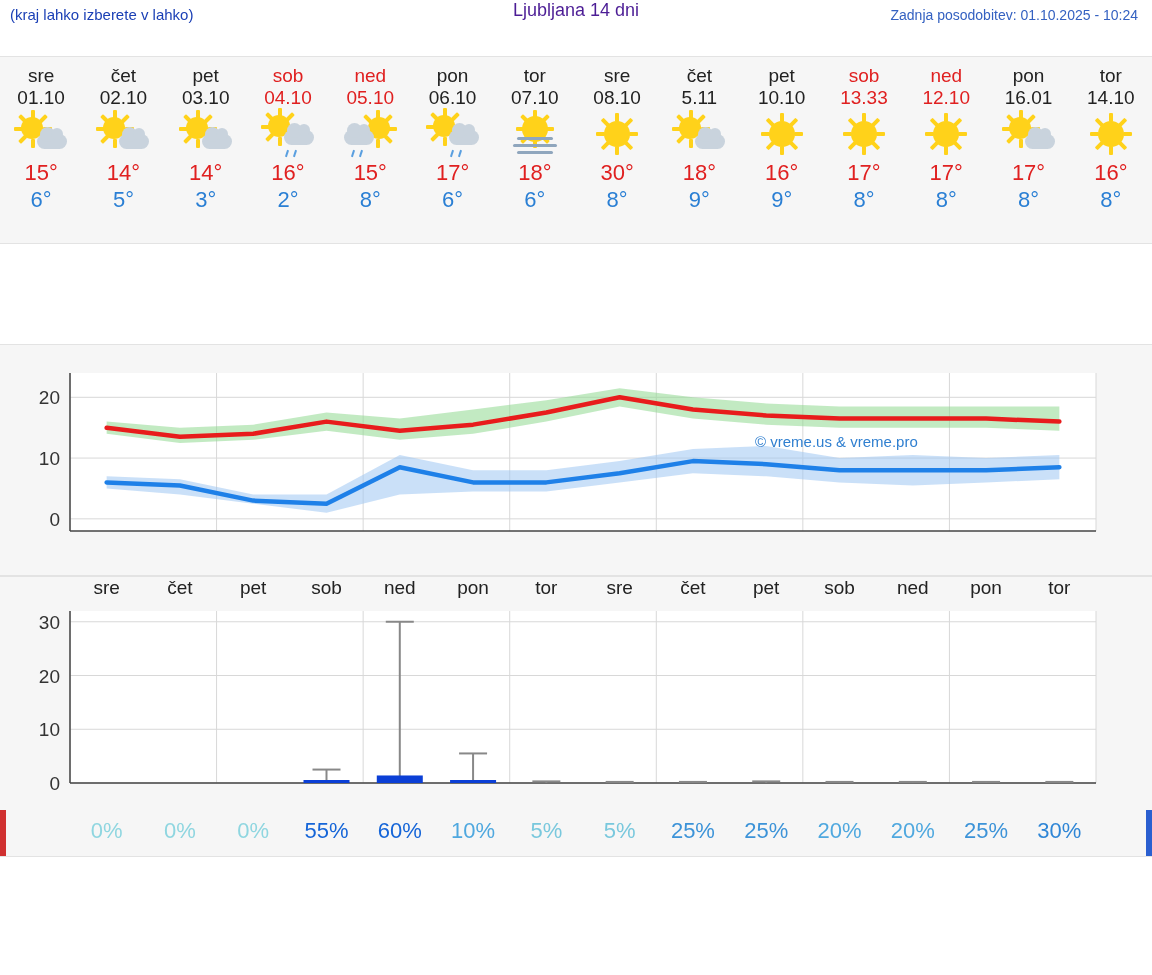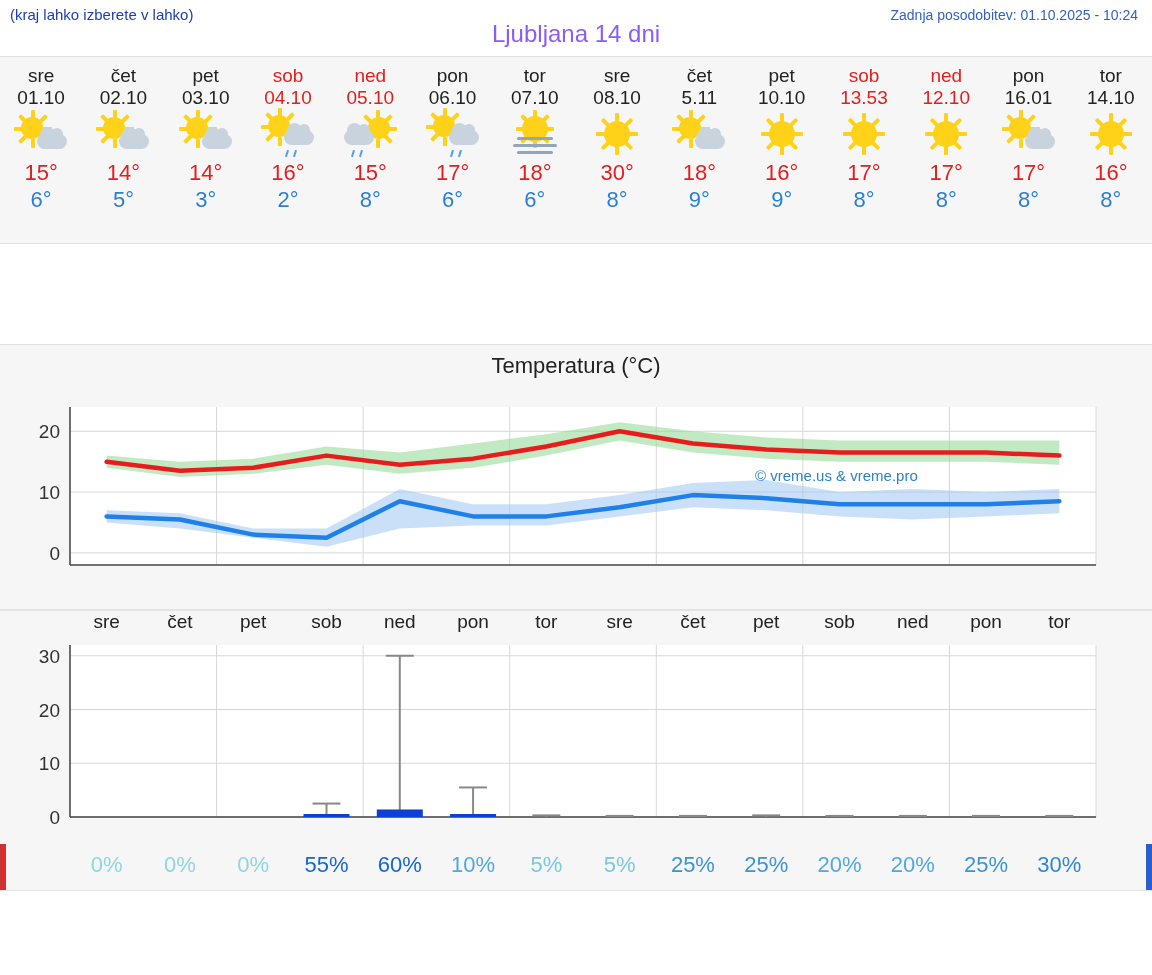--- a/index.html
+++ b/index.html
@@ -29,24 +29,24 @@
     position: absolute;
     left: 10px;
     top: 6px;
     font-size: 15px;
     color: #1a3fb5;
   }
   .header-title {
     position: absolute;
     left: 0;
     right: 0;
-    top: 20px;
+    top: 0;
     text-align: center;
-    font-size: 24px;
-    color: #8b5cf6;
+    font-size: 18px;
+    color: #4c1d95;
   }
   .header-update {
     position: absolute;
     right: 14px;
     top: 7px;
     font-size: 14px;
     color: #3461c1;
   }
 
   
@@ -409,21 +409,21 @@
               <div class="ray" style="left:26px;top:2px;transform-origin:2px 21px;transform:rotate(270deg);"></div>
               <div class="ray" style="left:26px;top:2px;transform-origin:2px 21px;transform:rotate(315deg);"></div>
               <div class="sun" style="left:15px;top:10px;"></div>
             </div>
           </div>
           <div class="tmax">16°</div>
           <div class="tmin">9°</div>
         </div>
         <div class="day weekend">
           <div class="dow">sob</div>
-          <div class="date">13.53</div>
+          <div class="date">13.33</div>
           <div class="icon-wrap">
             <div class="wi">
               <div class="ray" style="left:26px;top:2px;transform-origin:2px 21px;transform:rotate(0deg);"></div>
               <div class="ray" style="left:26px;top:2px;transform-origin:2px 21px;transform:rotate(45deg);"></div>
               <div class="ray" style="left:26px;top:2px;transform-origin:2px 21px;transform:rotate(90deg);"></div>
               <div class="ray" style="left:26px;top:2px;transform-origin:2px 21px;transform:rotate(135deg);"></div>
               <div class="ray" style="left:26px;top:2px;transform-origin:2px 21px;transform:rotate(180deg);"></div>
               <div class="ray" style="left:26px;top:2px;transform-origin:2px 21px;transform:rotate(225deg);"></div>
               <div class="ray" style="left:26px;top:2px;transform-origin:2px 21px;transform:rotate(270deg);"></div>
               <div class="ray" style="left:26px;top:2px;transform-origin:2px 21px;transform:rotate(315deg);"></div>
@@ -490,21 +490,20 @@
           </div>
           <div class="tmax">16°</div>
           <div class="tmin">8°</div>
         </div>
       </div>
   </div>
 
   <div class="gap"></div>
 
   <div class="chart-block">
-    <div class="chart-title">Temperatura (°C)</div>
     <div class="chart-area" style="height:230px;">
       <svg width="1152" height="230">
         <g id="temp-chart">
             <rect x="70" y="28" width="1026" height="158" fill="#ffffff" stroke="none"></rect>
             <line x1="70" y1="173.84615384615384" x2="1096" y2="173.84615384615384" stroke="#d8d8d8" stroke-width="1"></line>
             <text x="60" y="180.84615384615384" text-anchor="end" font-size="19" fill="#333" font-family="Liberation Sans, sans-serif">0</text>
             <line x1="70" y1="113.07692307692307" x2="1096" y2="113.07692307692307" stroke="#d8d8d8" stroke-width="1"></line>
             <text x="60" y="120.07692307692307" text-anchor="end" font-size="19" fill="#333" font-family="Liberation Sans, sans-serif">10</text>
             <line x1="70" y1="52.30769230769232" x2="1096" y2="52.30769230769232" stroke="#d8d8d8" stroke-width="1"></line>
             <text x="60" y="59.30769230769232" text-anchor="end" font-size="19" fill="#333" font-family="Liberation Sans, sans-serif">20</text>

